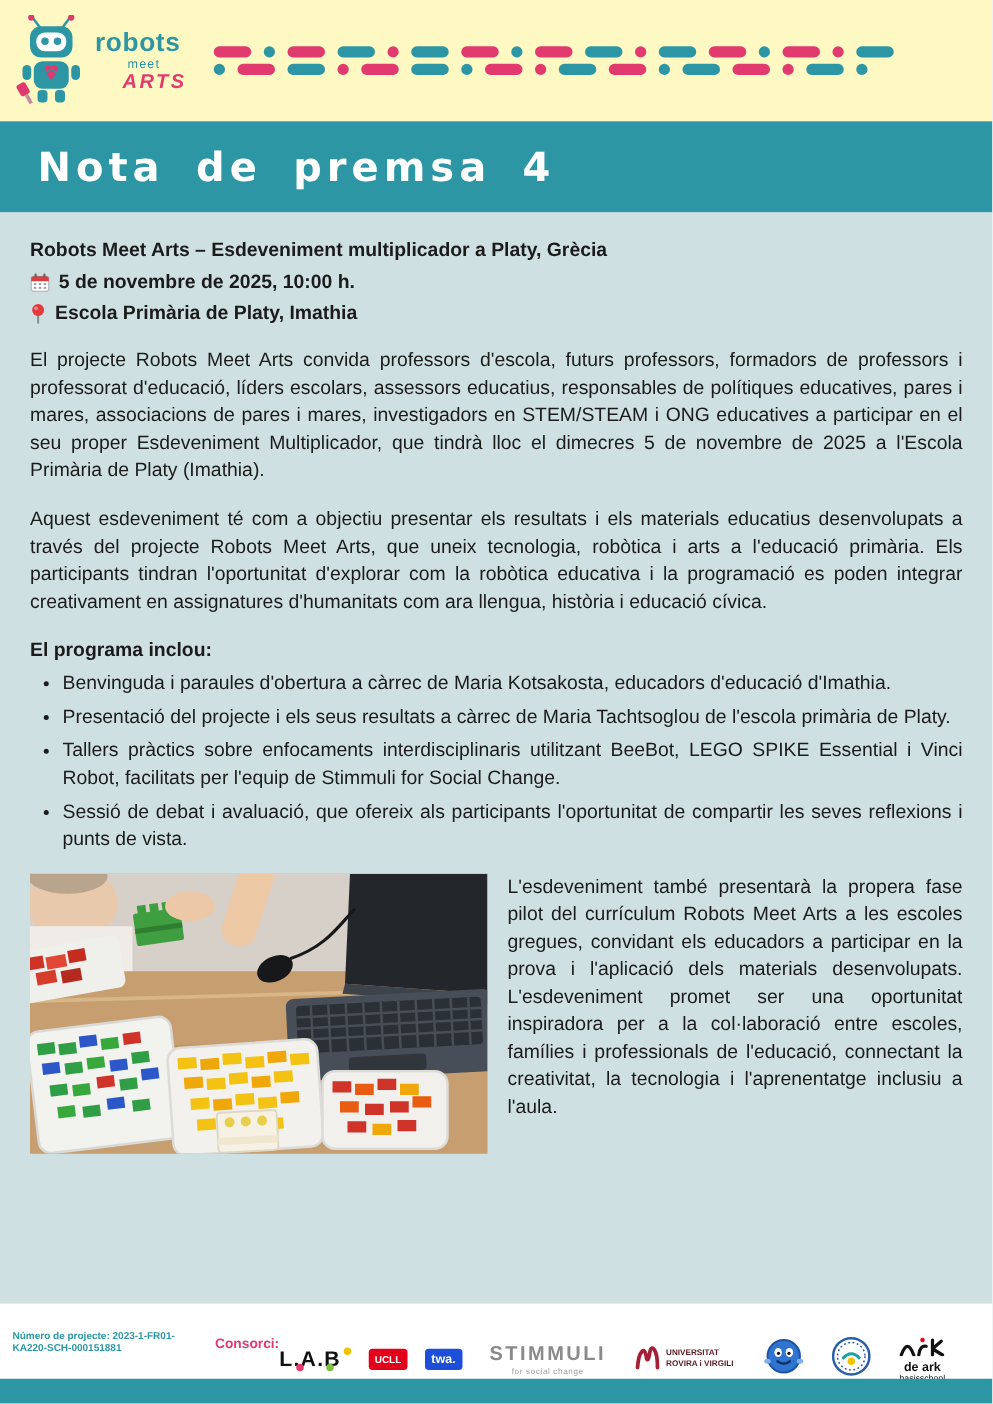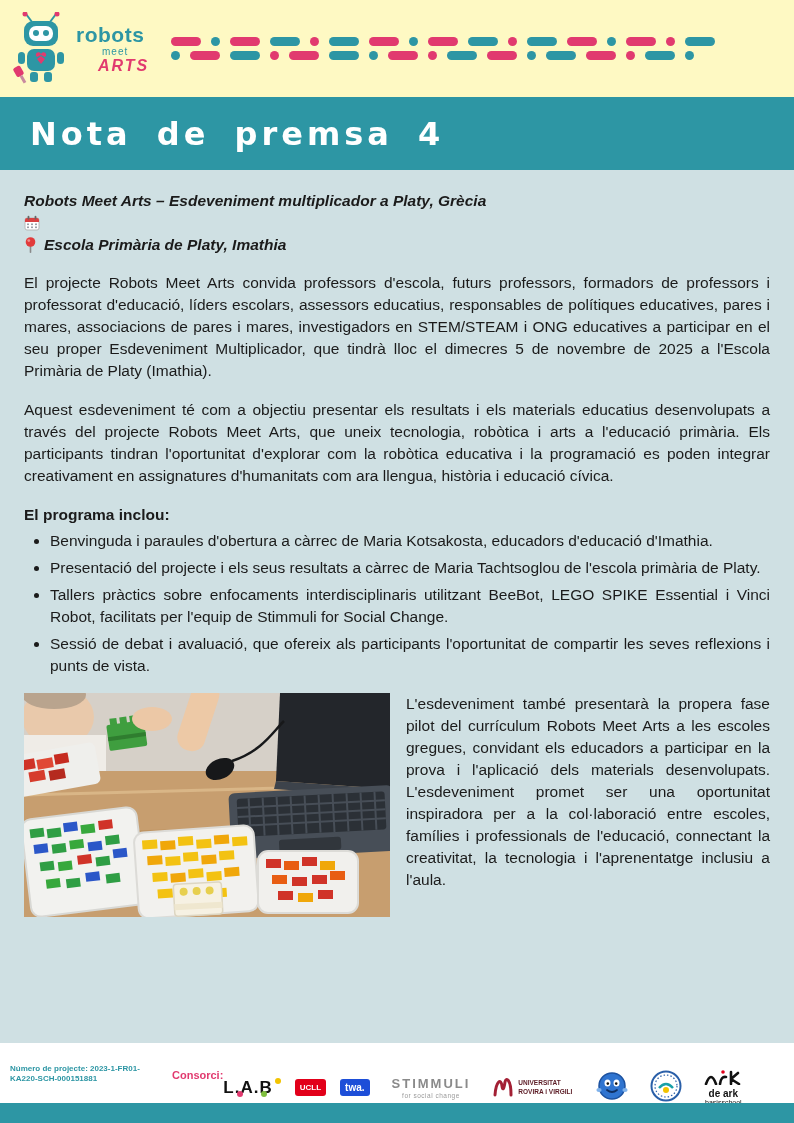--- a/index.html
+++ b/index.html
@@ -19,21 +19,21 @@
   .pip { height:9px; border-radius:5px; display:inline-block; flex:0 0 auto; }
   .pip.pink { background:#e13a6f; }
   .pip.teal { background:#2d96a4; }
 
   
   .banner { height:73px; background:#2d96a4; display:flex; align-items:center; padding-left:30px; }
   .banner h1 { color:#ffffff; font-family:"DejaVu Sans", sans-serif; font-weight:bold; font-size:32px; letter-spacing:4px; word-spacing:10px; }
 
   
   .content { flex:1; background:#cfe0e3; padding:20px 24px 0 24px; color:#1b1b1b; font-size:15.5px; line-height:1.42; }
-  .title-block { font-weight:bold; margin-bottom:16px;font-style:italic; }
+  .title-block { font-weight:bold; margin-bottom:16px; }
   .title-block .t-line { margin-bottom:2px; }
   .meta-line { display:flex; align-items:center; gap:7px; margin-top:3px; font-weight:bold; }
   .meta-icon { display:inline-flex; flex:0 0 auto; }
   .para { text-align:justify; margin-bottom:17px; }
   .program-intro { margin-bottom:4px;font-weight:bold; }
   ul.program { margin:0 0 16px 8px; padding-left:18px; }
   ul.program li { text-align:justify; margin-bottom:5px; }
 
   .photo-row { display:flex; gap:16px; margin-top:2px; }
   .photo { width:366px; height:224px; flex:0 0 auto; overflow:hidden; background:#c9a279; }
@@ -54,21 +54,21 @@
   .lab-dot { position:absolute; width:6px; height:6px; border-radius:50%; }
   .lab-dot.d1 { background:#e13a6f; left:14px; bottom:1px; }
   .lab-dot.d2 { background:#7fbf3f; left:38px; bottom:1px; }
   .lab-dot.d3 { background:#f2c300; right:-8px; top:0; }
 
   .logo-ucll { display:flex; align-items:center; gap:14px;justify-content:space-between; }
   .ucll-box { background:#e2001a; color:#fff; font-weight:bold; font-size:8px; padding:4px 5px; border-radius:3px; }
   .twa-box { background:#1d4ed8; color:#fff; font-weight:bold; font-size:10px; padding:3px 5px; border-radius:3px; }
 
   .logo-stimmuli { display:flex; flex-direction:column; align-items:center; }
-  .stimmuli-word { color:#8a8a8a; font-weight:bold; font-size:13px; letter-spacing:2px; }
+  .stimmuli-word { color:#8a8a8a; font-weight:bold; font-size:16px; letter-spacing:2px; }
   .stimmuli-sub { color:#9a9a9a; font-size:6.5px; letter-spacing:.5px; margin-top:1px; }
 
   .logo-urv { display:flex; align-items:center; gap:4px; }
   .urv-text { color:#5a1a24; font-size:6.5px; font-weight:bold; width:56px; line-height:1.25; }
 
   .logo-ark { display:flex; flex-direction:column; align-items:center; line-height:1; }
   .ark-name { font-weight:bold; font-size:10px; color:#111; margin-top:1px; }
   .ark-sub { font-size:7px; color:#111; }
 
   
@@ -169,20 +169,21 @@
             <g fill="#9aa0a6">
               <rect x="3" y="8.5" width="2" height="1.6"></rect>
                 <rect x="7" y="8.5" width="2" height="1.6"></rect>
                 <rect x="11" y="8.5" width="2" height="1.6"></rect>
               <rect x="3" y="11.5" width="2" height="1.6"></rect>
                 <rect x="7" y="11.5" width="2" height="1.6"></rect>
                 <rect x="11" y="11.5" width="2" height="1.6"></rect>
             </g>
           </svg>
         </span>
+        <span>5 de novembre de 2025, 10:00 h.</span>
       </div>
       <div class="meta-line">
         <span class="meta-icon">
           <svg width="13" height="17" viewBox="0 0 13 17">
             <rect x="5.7" y="8" width="1.6" height="8" rx="0.8" fill="#8a8a8a"></rect>
             <circle cx="6.5" cy="5" r="4.8" fill="#e23b3b"></circle>
             <circle cx="4.8" cy="3.6" r="1.4" fill="#f08f8f"></circle>
           </svg>
         </span>
         <span>Escola Primària de Platy, Imathia</span>

